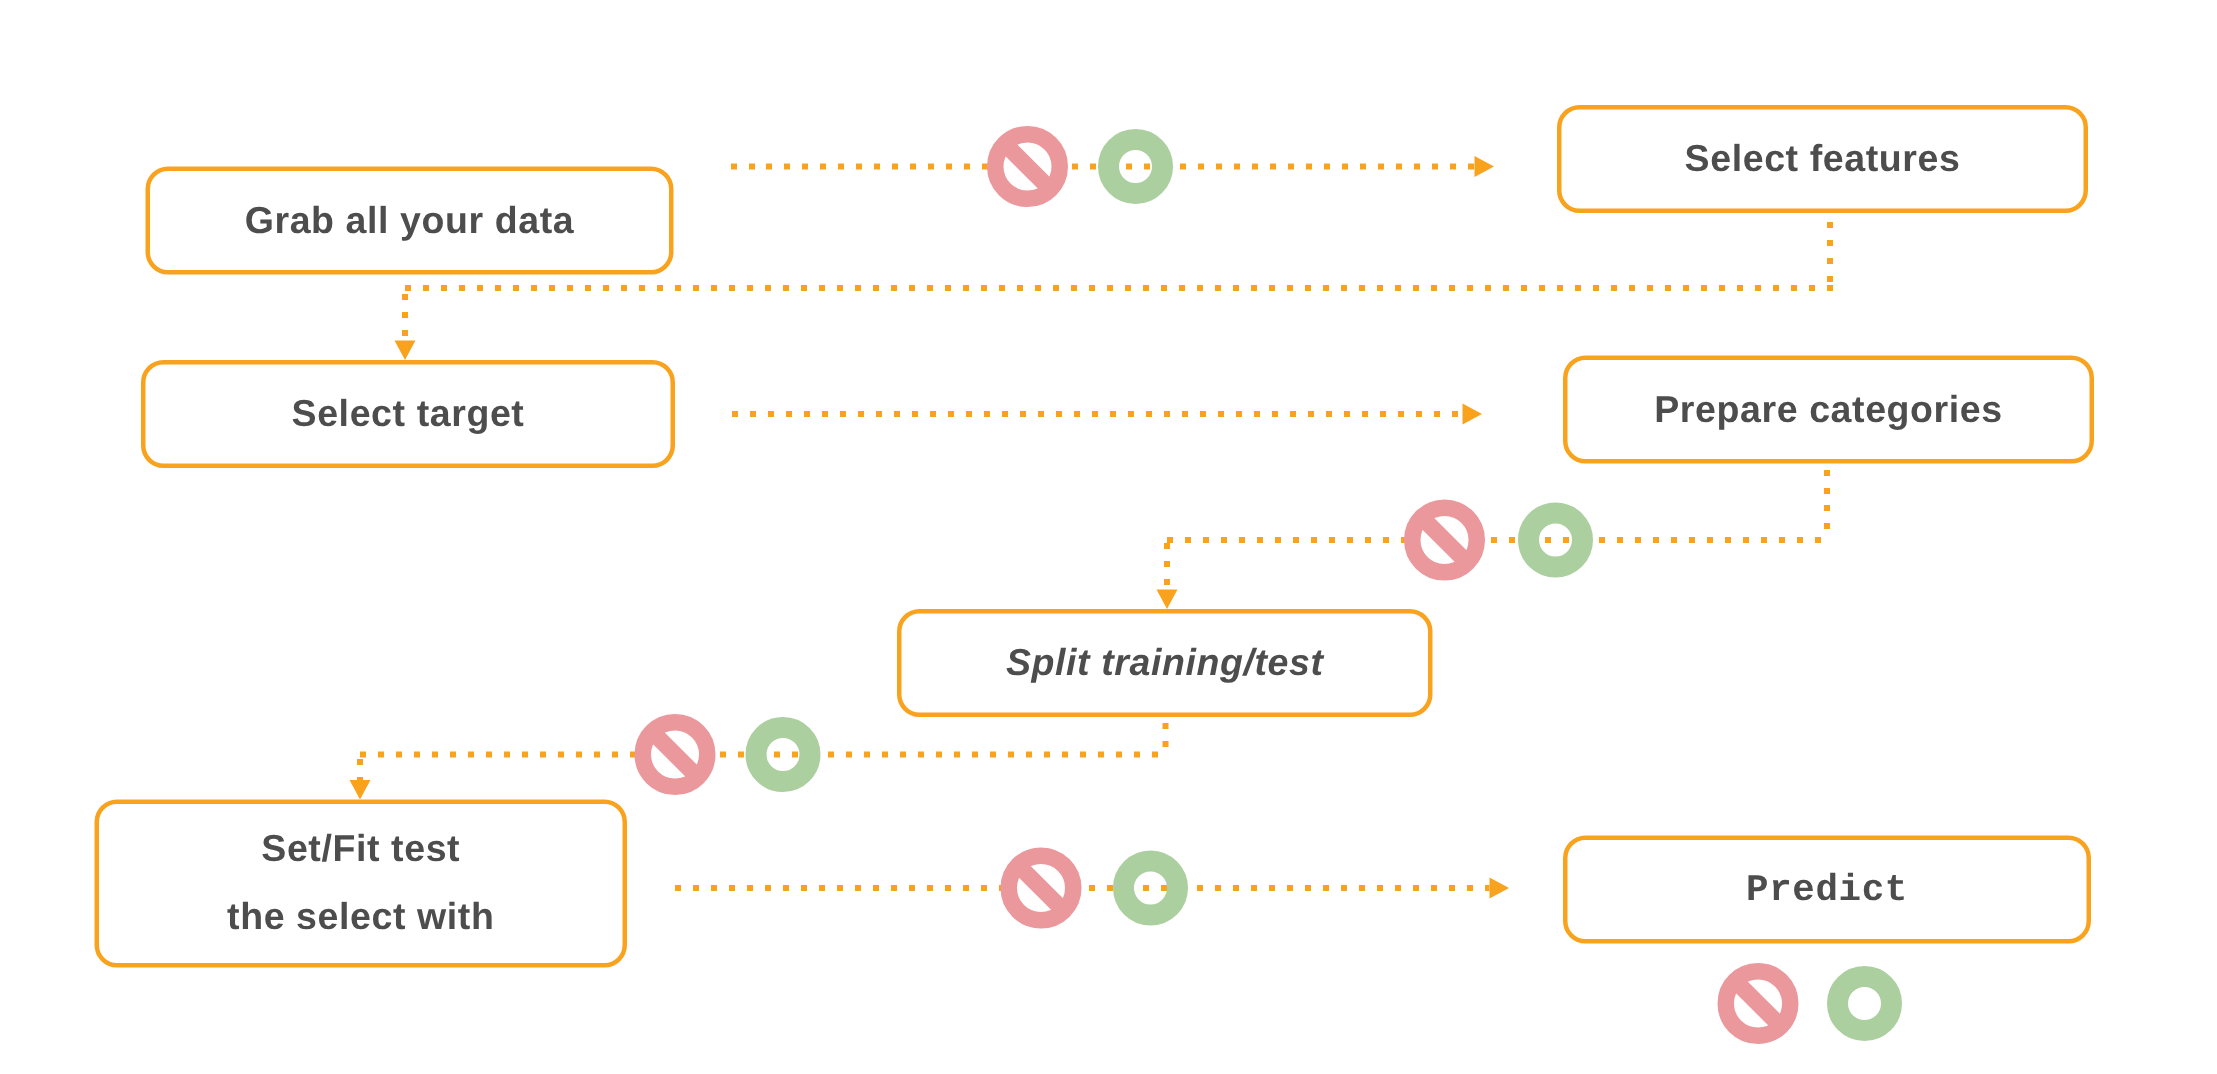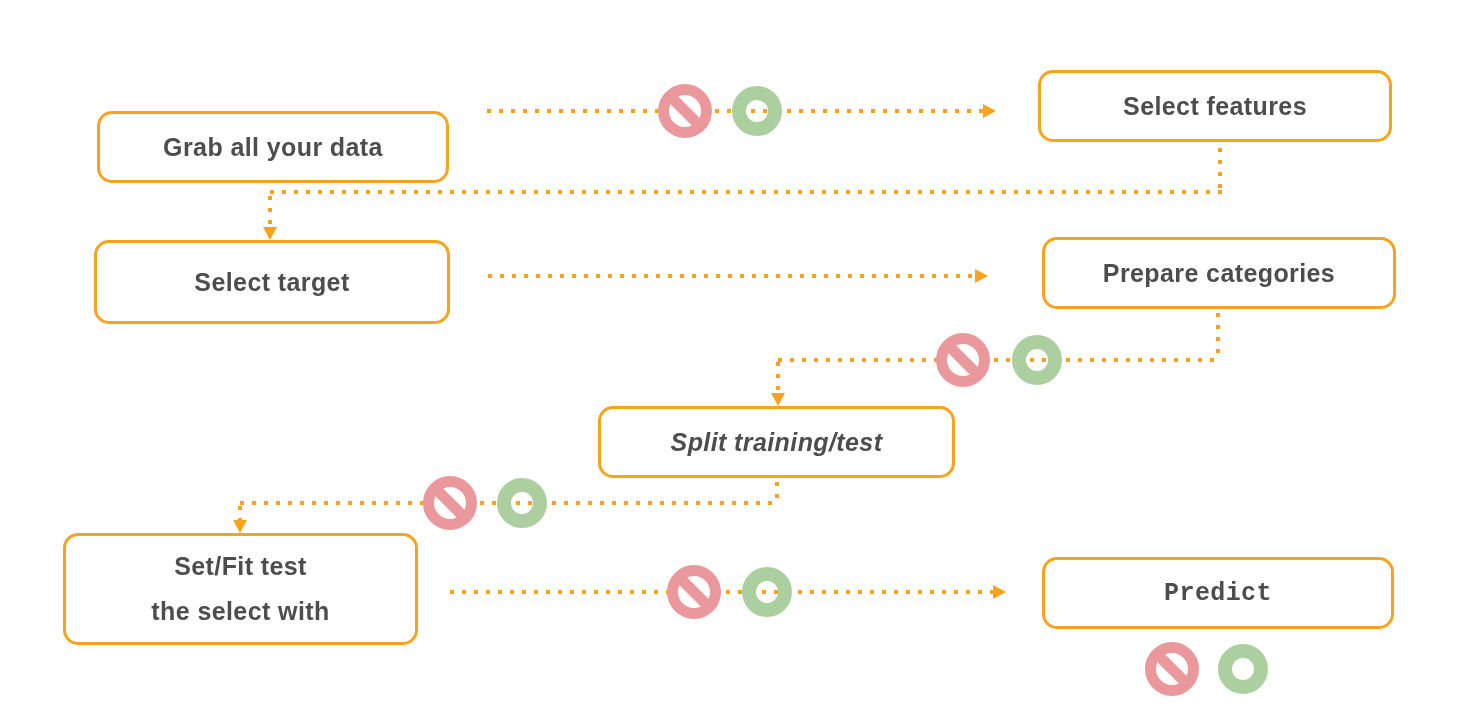--- a/index.html
+++ b/index.html
@@ -27,21 +27,21 @@
     align-items:center;justify-content:center;
     text-align:center;
     color:var(--text);
     font-weight:bold;
     font-size:25px;
     letter-spacing:0.4px;
     line-height:45px;
   }
   #b1{left:97px;top:74px;width:352px;height:72px;margin-top:37px;}
   #b2{left:1038px;top:70px;width:354px;height:72px;}
-  #b3{left:94px;top:240px;width:356px;height:84px;}
+  #b3{left:94px;top:240px;width:356px;height:72px;}
   #b4{left:1042px;top:237px;width:354px;height:72px;}
   #b5{left:598px;top:406px;width:357px;height:72px;font-style:italic;}
   #b6{left:63px;top:533px;width:355px;height:112px;}
   #b7{left:1042px;top:557px;width:352px;height:72px;font-family:Liberation Mono, monospace;}
 
   
   .dh{
     position:absolute;height:4px;
     background:repeating-linear-gradient(to right,var(--orange) 0 4px,transparent 4px 12px);
   }

